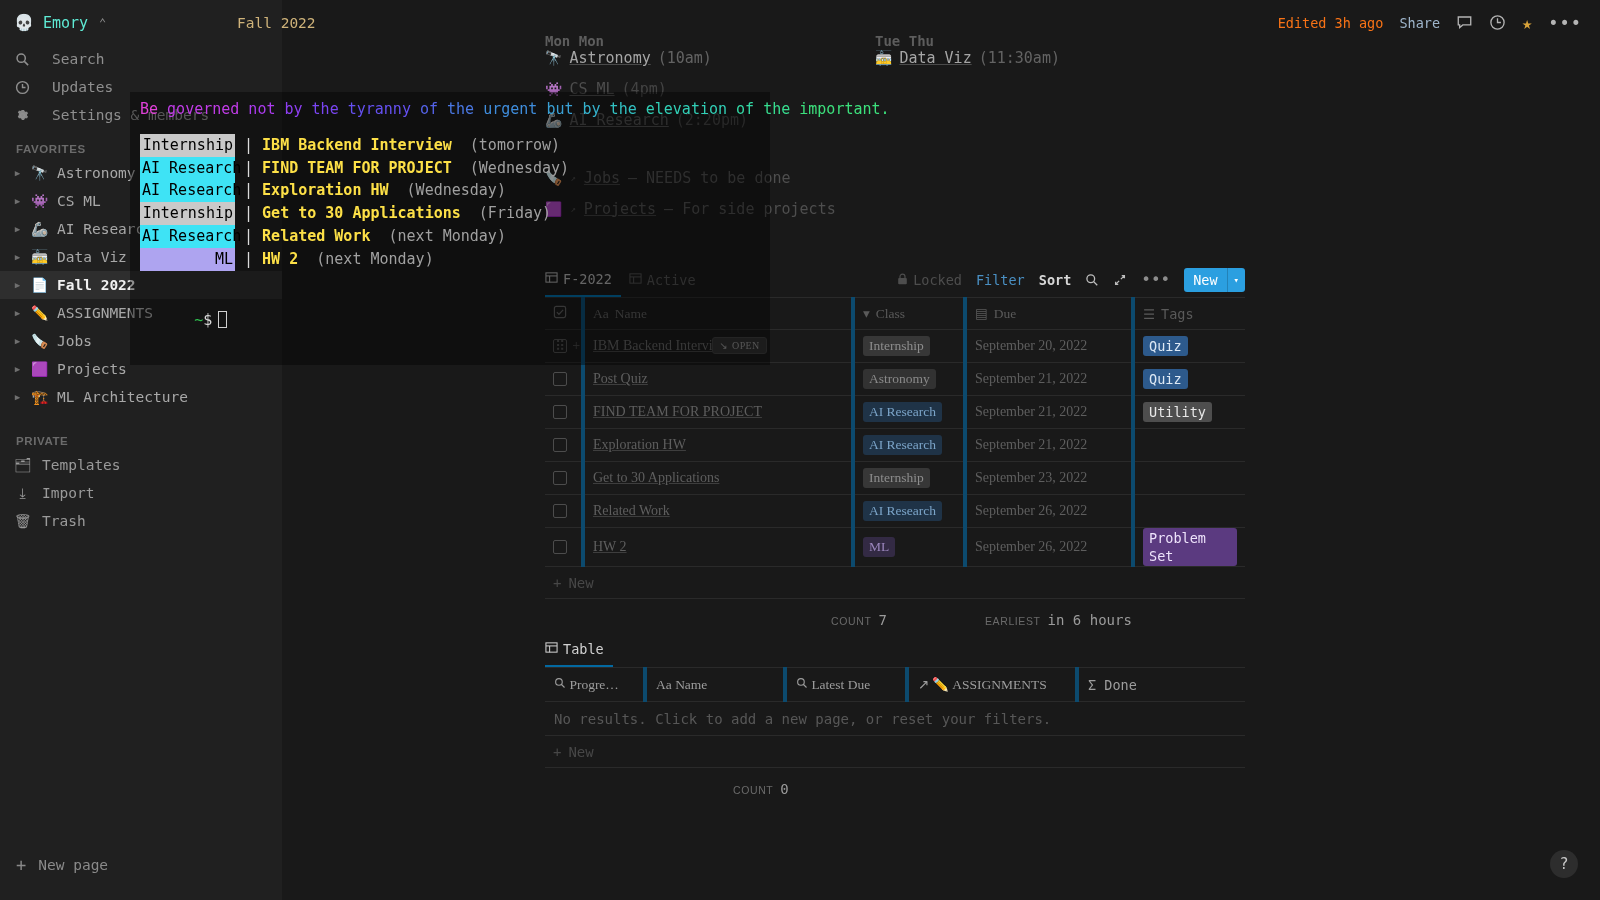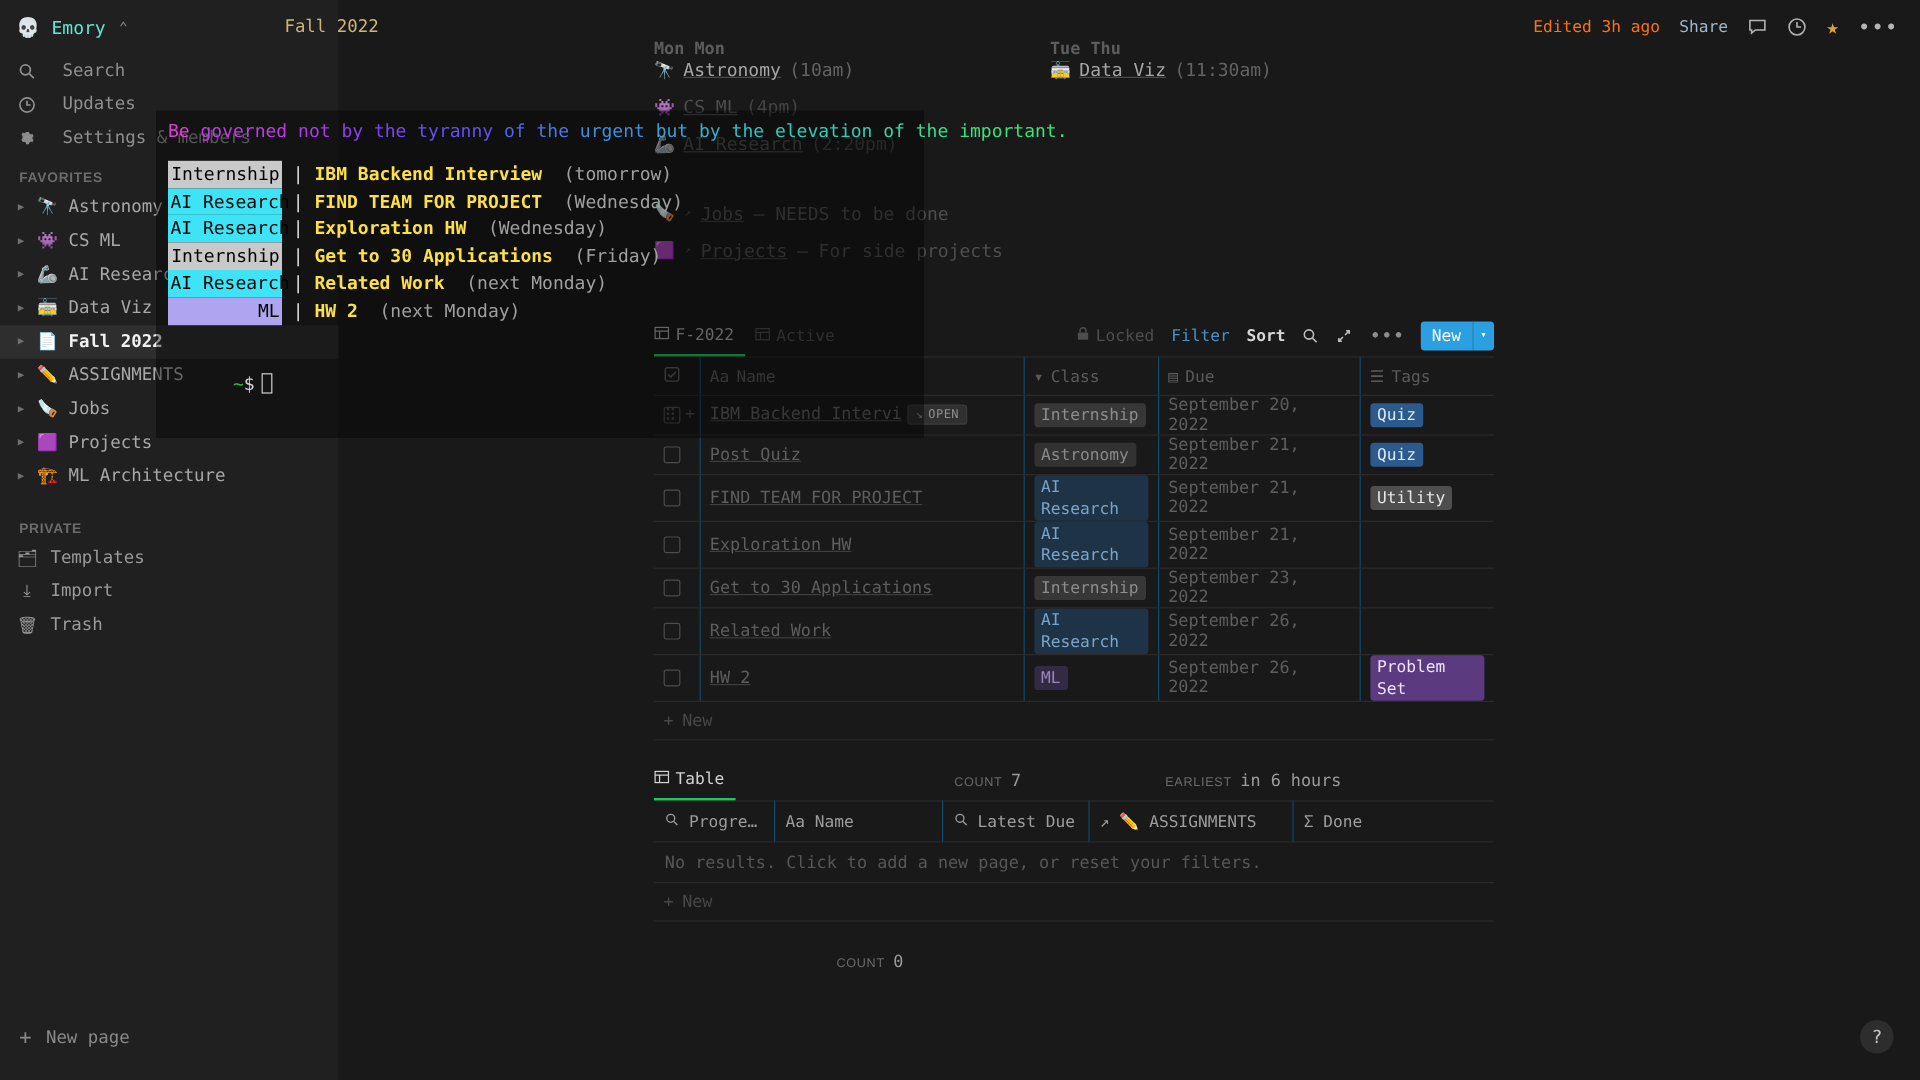--- a/index.html
+++ b/index.html
@@ -111,21 +111,21 @@
   
   .db { position: absolute; left: 263px; width: 700px; }
   .db-tabs {
     display: flex; align-items: center; height: 34px;
     font-size: 13.5px; position: relative;
   }
   .db-tab {
     display: flex; align-items: center; gap: 5px; padding: 0 9px 0 0;
     height: 34px; color: #4e4e4e; cursor: pointer; margin-right: 8px;
   }
-  .db-tab.active { color: #a9a9a9; border-bottom: 2px solid #22c55e; }
+  .db-tab.active { color: #a9a9a9; border-bottom: 2px solid #0369a1; }
   .db-tools {
     margin-left: auto; display: flex; align-items: center; gap: 14px;
   }
   .db-tools .t { color: #4d4d4d; font-size: 13.5px; cursor: pointer; display:flex; align-items:center; gap:5px;}
   .db-tools .t.blue { color: #4a90c4; }
   .db-tools .t.on { color: #d7d7d7; font-weight: bold; }
   .newbtn {
     display: flex; align-items: stretch; border-radius: 3px; overflow: hidden;
     background: #2b9fe0; height: 24px; cursor: pointer;
   }
@@ -135,21 +135,21 @@
 
   table.grid { border-collapse: collapse; width: 700px; table-layout: fixed; }
   table.grid td, table.grid th {
     border-bottom: 1px solid #2a2a2a; text-align: left; font-weight: normal;
   }
   .hdr td {
     height: 32px; color: #5a5a5a; font-size: 13.5px; padding: 0 8px;
     border-top: 1px solid #2a2a2a;
   }
   .hdr .hc { display:flex; align-items:center; gap:6px; }
-  .vb { border-right: 1px solid #0c4a6e; }
+  .vb { border-right: 4px solid #0c4a6e; font-family: Liberation Serif, serif; }
   .rw td { height: 33px; padding: 0 8px; font-size: 14px; color: #5e5e5e; }
   .rw .nmcell { position: relative; }
   .rw .nm { text-decoration: underline; text-decoration-color: #3e3e3e; }
   .cbox {
     width: 14px; height: 14px; border: 1.6px solid #4c4c4c; border-radius: 2px;
     display:block; cursor: pointer;
   }
   .pill {
     display: inline-block; padding: 1px 6px; border-radius: 3px;
     font-size: 13.5px; line-height: 18px;
@@ -166,21 +166,21 @@
     display: flex; gap: 7px; color: #4a4a4a; font-size: 14px;
   }
   .openbtn {
     display:inline-flex; align-items:center; gap:4px;
     background:#303030; border:1px solid #3c3c3c; border-radius:3px;
     color:#8e8e8e; font-size:10px; letter-spacing:.4px;
     padding: 2px 6px; margin-left: -4px; position: relative; top: -1px;
   }
   .newrow { display:flex; align-items:center; gap:7px; height: 32px; padding-left: 8px;
             color:#474747; font-size:14px; cursor:pointer; border-bottom:1px solid #2a2a2a;}
-  .summary { display:flex; height: 42px; align-items:flex-end; font-size:14px; }
+  .summary { display:flex; height: 42px; align-items:center; font-size:14px;gap:36px; }
   .sm-lab { color:#6a6a6a; font-size:10.5px; letter-spacing:.6px; font-family:"Liberation Sans",sans-serif; }
   .sm-val { color:#9b9b9b; font-size:14px; }
 
   
   .db2-hdr td { height:34px; color:#9d9d9d; font-size:13.5px; padding:0 9px;
                 border-top:1px solid #2a2a2a; border-bottom:1px solid #2a2a2a;}
   .noresults { color:#575757; font-size:14px; height:34px; display:flex;
                align-items:center; padding-left:9px; border-bottom:1px solid #2a2a2a;}
 
   
@@ -576,21 +576,21 @@
         <span>+</span>
         <span>New</span>
       </div>
 
       <div class="summary">
         <div style="width:188px"></div>
         <div style="width:180px;display:flex;gap:7px;align-items:baseline;justify-content:center">
           <span class="sm-lab">COUNT</span>
           <span class="sm-val">7</span>
         </div>
-        <div style="display:flex;gap:7px;align-items:baseline;margin-left:58px">
+        <div style="display:flex;gap:7px;align-items:baseline;">
           <span class="sm-lab">EARLIEST</span>
           <span class="sm-val">in 6 hours</span>
         </div>
       </div>
     </div>
 
     <div class="db" style="top:588px">
       <div class="db-tabs">
         <div class="db-tab active">
           <span>

